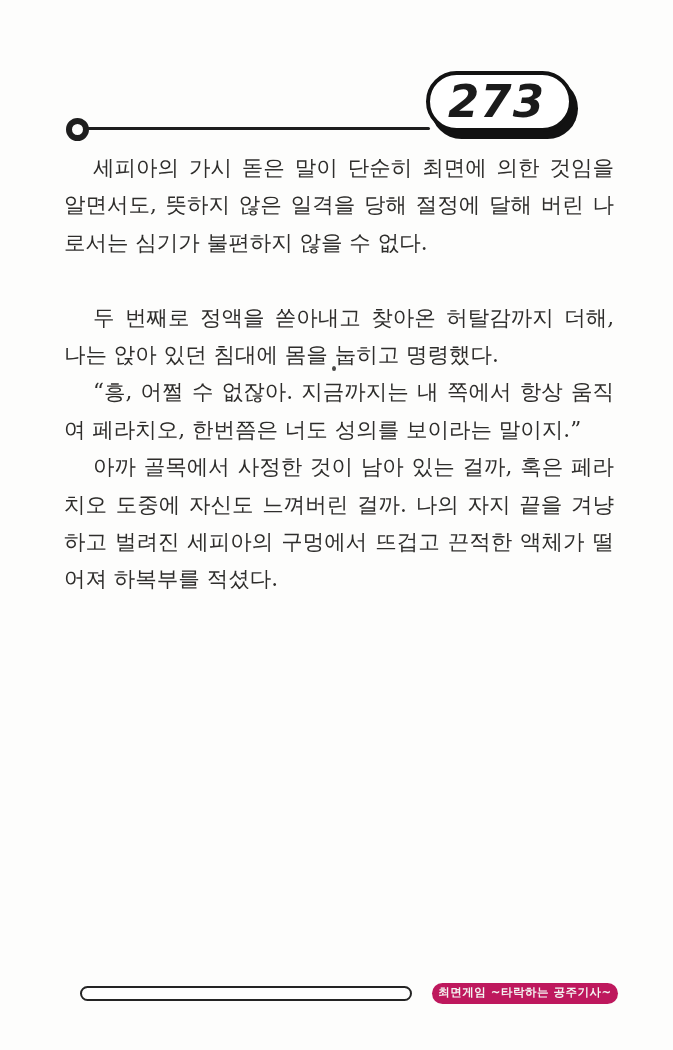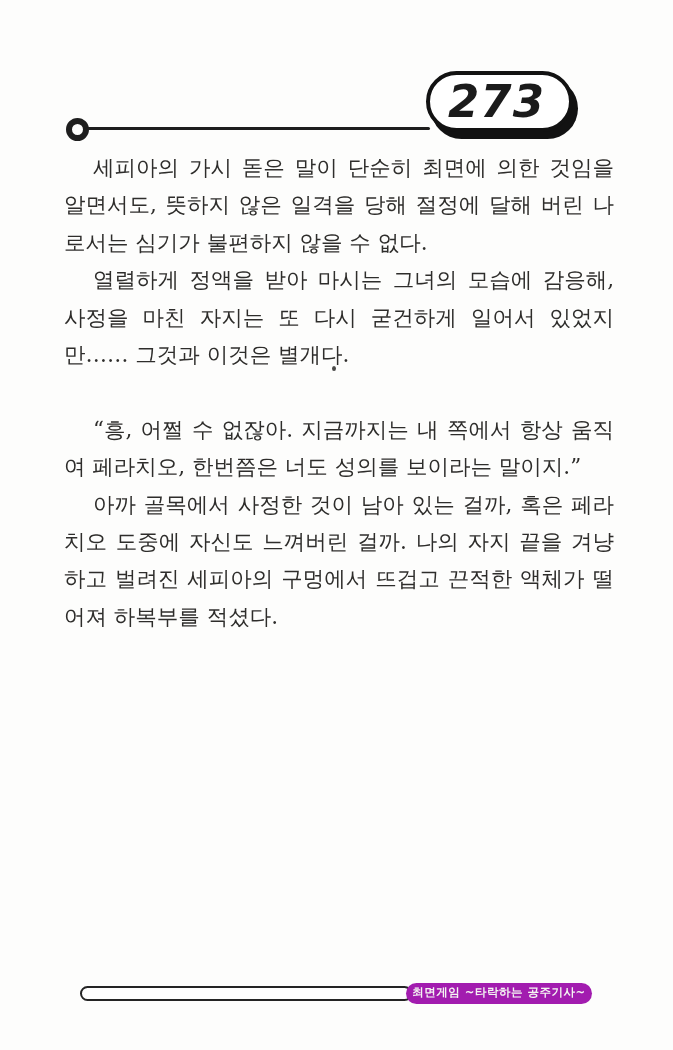--- a/index.html
+++ b/index.html
@@ -102,25 +102,25 @@
     top: 986px;
     width: 332px;
     height: 15px;
     background: #fefefe;
     border: 2px solid #242424;
     border-radius: 9px;
     box-sizing: border-box;
   }
   .footer-pill-right {
     position: absolute;
-    left: 406px;
+    left: 432px;
     top: 983px;
     width: 186px;
     height: 21px;
-    background: #a21caf;
+    background: #be185d;
     border-radius: 11px;
     display: flex;
     align-items: center;
     justify-content: center;
   }
   .footer-pill-right .title {
     font-family: "DejaVu Sans", "Liberation Sans", sans-serif;
     font-size: 11.5px;
     font-weight: bold;
     color: #f4f4f2;
@@ -136,22 +136,22 @@
 <div class="page">
 
   <div class="header-ring"></div>
   <div class="header-line"></div>
   <div class="page-number-badge">
     <span class="num">273</span>
   </div>
 
   <div class="body-text" id="paragraphs">
       <p>세피아의 가시 돋은 말이 단순히 최면에 의한 것임을 알면서도, 뜻하지 않은 일격을 당해 절정에 달해 버린 나로서는 심기가 불편하지 않을 수 없다.</p>
-      <p>열렬하게 정액을 받아 마시는 그녀의 모습에 감응해, 사정을 마친 자지는 또 다시 굳건하게 일어서 있었지만…… 그것과 이것은 별개다.</p>
       <p class="spacer"></p>
+      <p>두 번째로 정액을 쏟아내고 찾아온 허탈감까지 더해, 나는 앉아 있던 침대에 몸을 눕히고 명령했다.</p>
       <p>“흥, 어쩔 수 없잖아. 지금까지는 내 쪽에서 항상 움직여 페라치오, 한번쯤은 너도 성의를 보이라는 말이지.”</p>
       <p>아까 골목에서 사정한 것이 남아 있는 걸까, 혹은 페라치오 도중에 자신도 느껴버린 걸까. 나의 자지 끝을 겨냥하고 벌려진 세피아의 구멍에서 뜨겁고 끈적한 액체가 떨어져 하복부를 적셨다.</p>
     </div>
 
   <div class="artifact-dot"></div>
 
   <div class="footer-pill-left"></div>
   <div class="footer-pill-right">
     <span class="title">최면게임 ~타락하는 공주기사~</span>
   </div>

